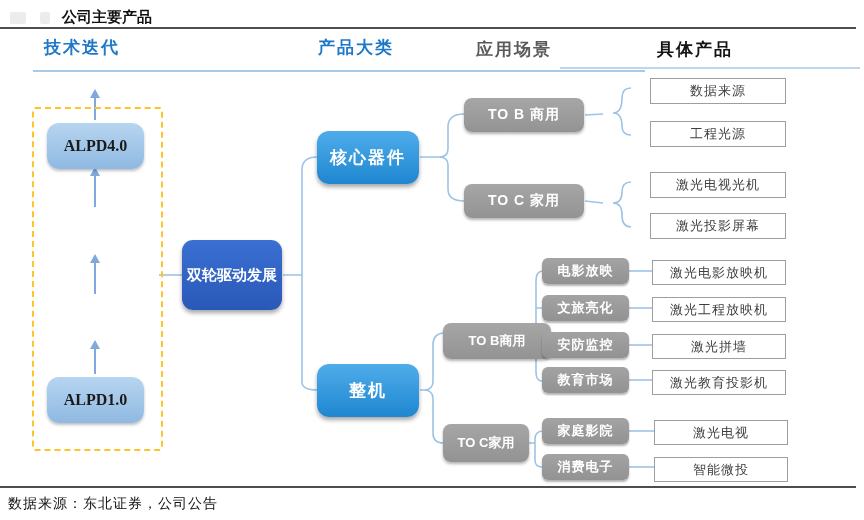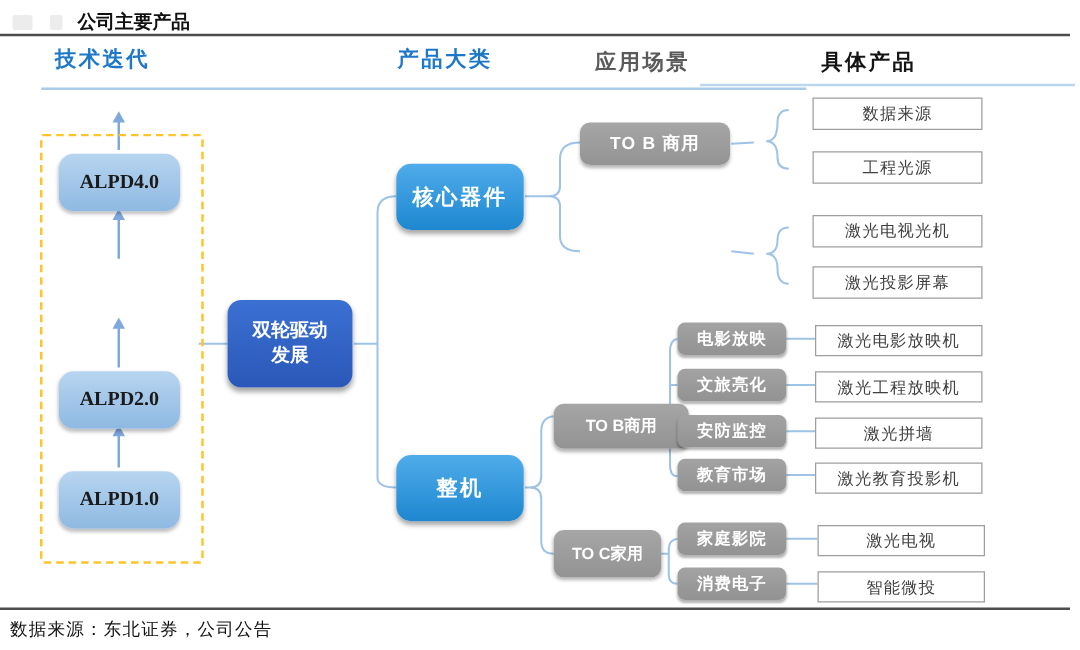--- a/index.html
+++ b/index.html
@@ -17,21 +17,21 @@
              border:2px dashed #ffc42a;border-radius:3px;}
   .alpd{position:absolute;left:47px;width:97px;height:46px;border-radius:12px;
         background:linear-gradient(180deg,#b7d5f0,#8fb9e2);
         box-shadow:0 2px 3px rgba(0,0,0,.25);
         display:flex;align-items:center;justify-content:center;
         font-family:Liberation Serif, serif;
         font-size:16px;font-weight:bold;color:#1a1a1a;}
   .driver{position:absolute;left:182px;top:240px;width:100px;height:70px;border-radius:11px;
           background:linear-gradient(180deg,#3a70d2,#2a58b8);
           box-shadow:0 3px 4px rgba(0,0,0,.35);
-          display:flex;flex-direction:column;align-items:center;justify-content:center;
+          display:flex;flex-direction:row;align-items:center;justify-content:center;
           color:#fff;font-size:15px;font-weight:bold;line-height:1.35;}
   .cat{position:absolute;left:317px;width:102px;height:53px;border-radius:12px;
        background:linear-gradient(180deg,#4facea,#1e87d0);
        box-shadow:0 3px 4px rgba(0,0,0,.35);
        display:flex;align-items:center;justify-content:center;
        color:#fff;font-size:17px;font-weight:600;letter-spacing:2px;}
   .tobox{position:absolute;border-radius:8px;background:linear-gradient(180deg,#a6a6a6,#939393);
          box-shadow:0 2px 3px rgba(0,0,0,.3);
          display:flex;align-items:center;justify-content:center;color:#fff;
          font-family:"Liberation Sans","DejaVu Sans",sans-serif;font-weight:bold;}
@@ -101,32 +101,32 @@
 
   <div class="colhead blue" style="left:44px;top:36px">技术迭代</div>
   <div class="colhead blue" style="left:318px;top:36px">产品大类</div>
   <div class="colhead gray" style="left:476px;top:38px">应用场景</div>
   <div class="colhead dark" style="left:657px;top:38px">具体产品</div>
   <div class="underline" style="left:33px;top:70px;width:612px"></div>
   <div class="underline" style="left:560px;top:67px;width:300px;background:#bcd6ee"></div>
 
   <div class="dashedbox"></div>
   <div class="alpd node" style="top:123px">ALPD4.0</div>
-  <div class="alpd node" style="top:297px">ALPD2.0</div>
   <div class="alpd node" style="top:377px">ALPD1.0</div>
 
   <div class="driver node">
     <span>双轮驱动</span>
     <span>发展</span>
   </div>
 
   <div class="cat node" style="top:131px">核心器件</div>
   <div class="cat node" style="top:364px">整机</div>
 
   <div class="tobox node" style="left:464px;top:98px;width:120px;height:34px;font-size:14px;letter-spacing:1px">TO B 商用</div>
+  <div class="tobox node" style="left:464px;top:184px;width:120px;height:34px;font-size:14px;letter-spacing:1px">TO C 家用</div>
 
   <div class="pbox node" style="left:650px;top:78px;width:134px;height:24px">数据来源</div>
   <div class="pbox node" style="left:650px;top:121px;width:134px;height:24px">工程光源</div>
   <div class="pbox node" style="left:650px;top:172px;width:134px;height:24px">激光电视光机</div>
   <div class="pbox node" style="left:650px;top:213px;width:134px;height:24px">激光投影屏幕</div>
 
   <div class="tobox node" style="left:443px;top:323px;width:108px;height:36px;font-size:13px">TO  B商用</div>
   <div class="scen node" style="top:258px">电影放映</div>
   <div class="scen node" style="top:295px">文旅亮化</div>
   <div class="scen node" style="top:332px">安防监控</div>

